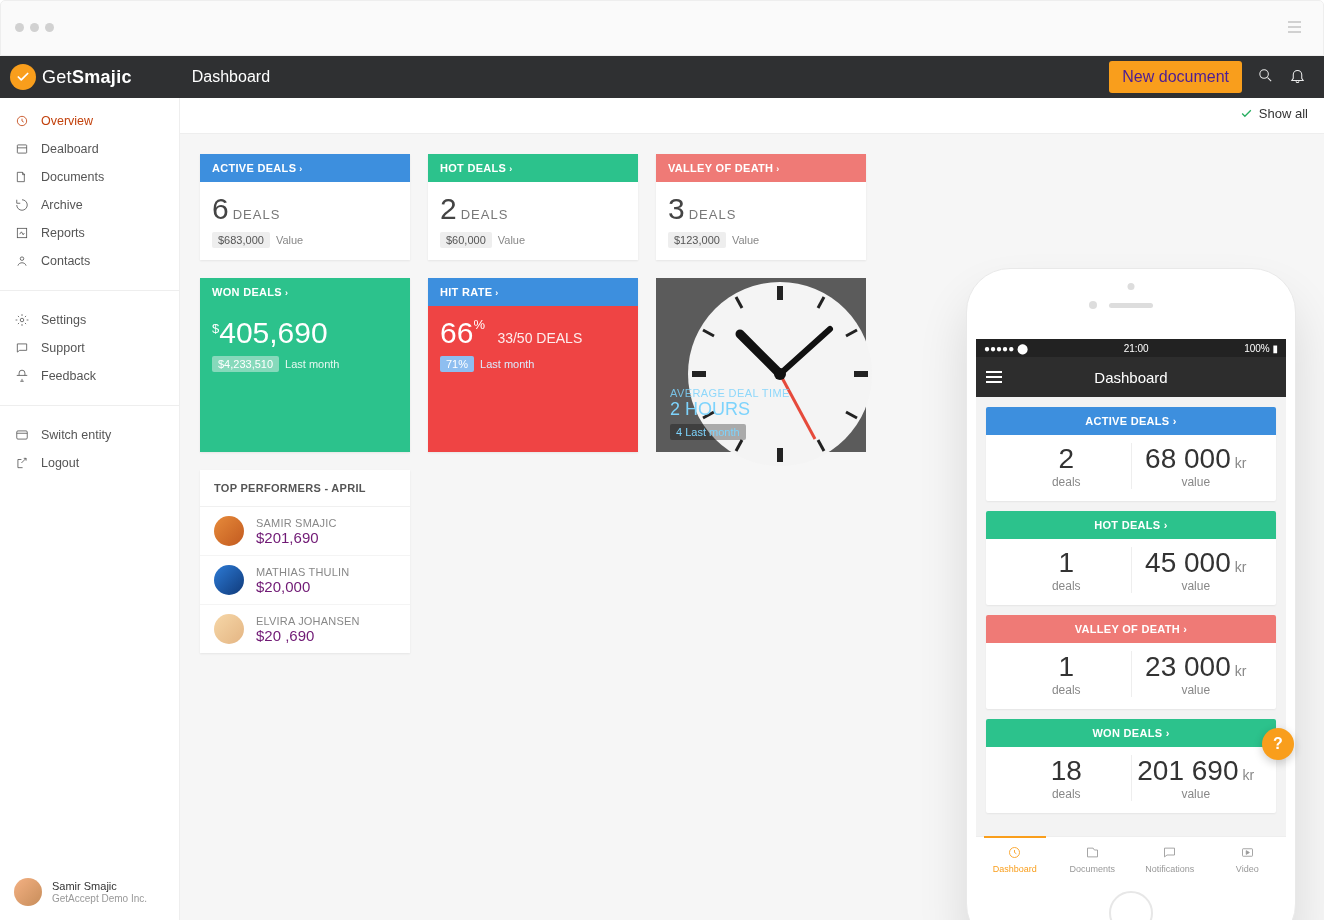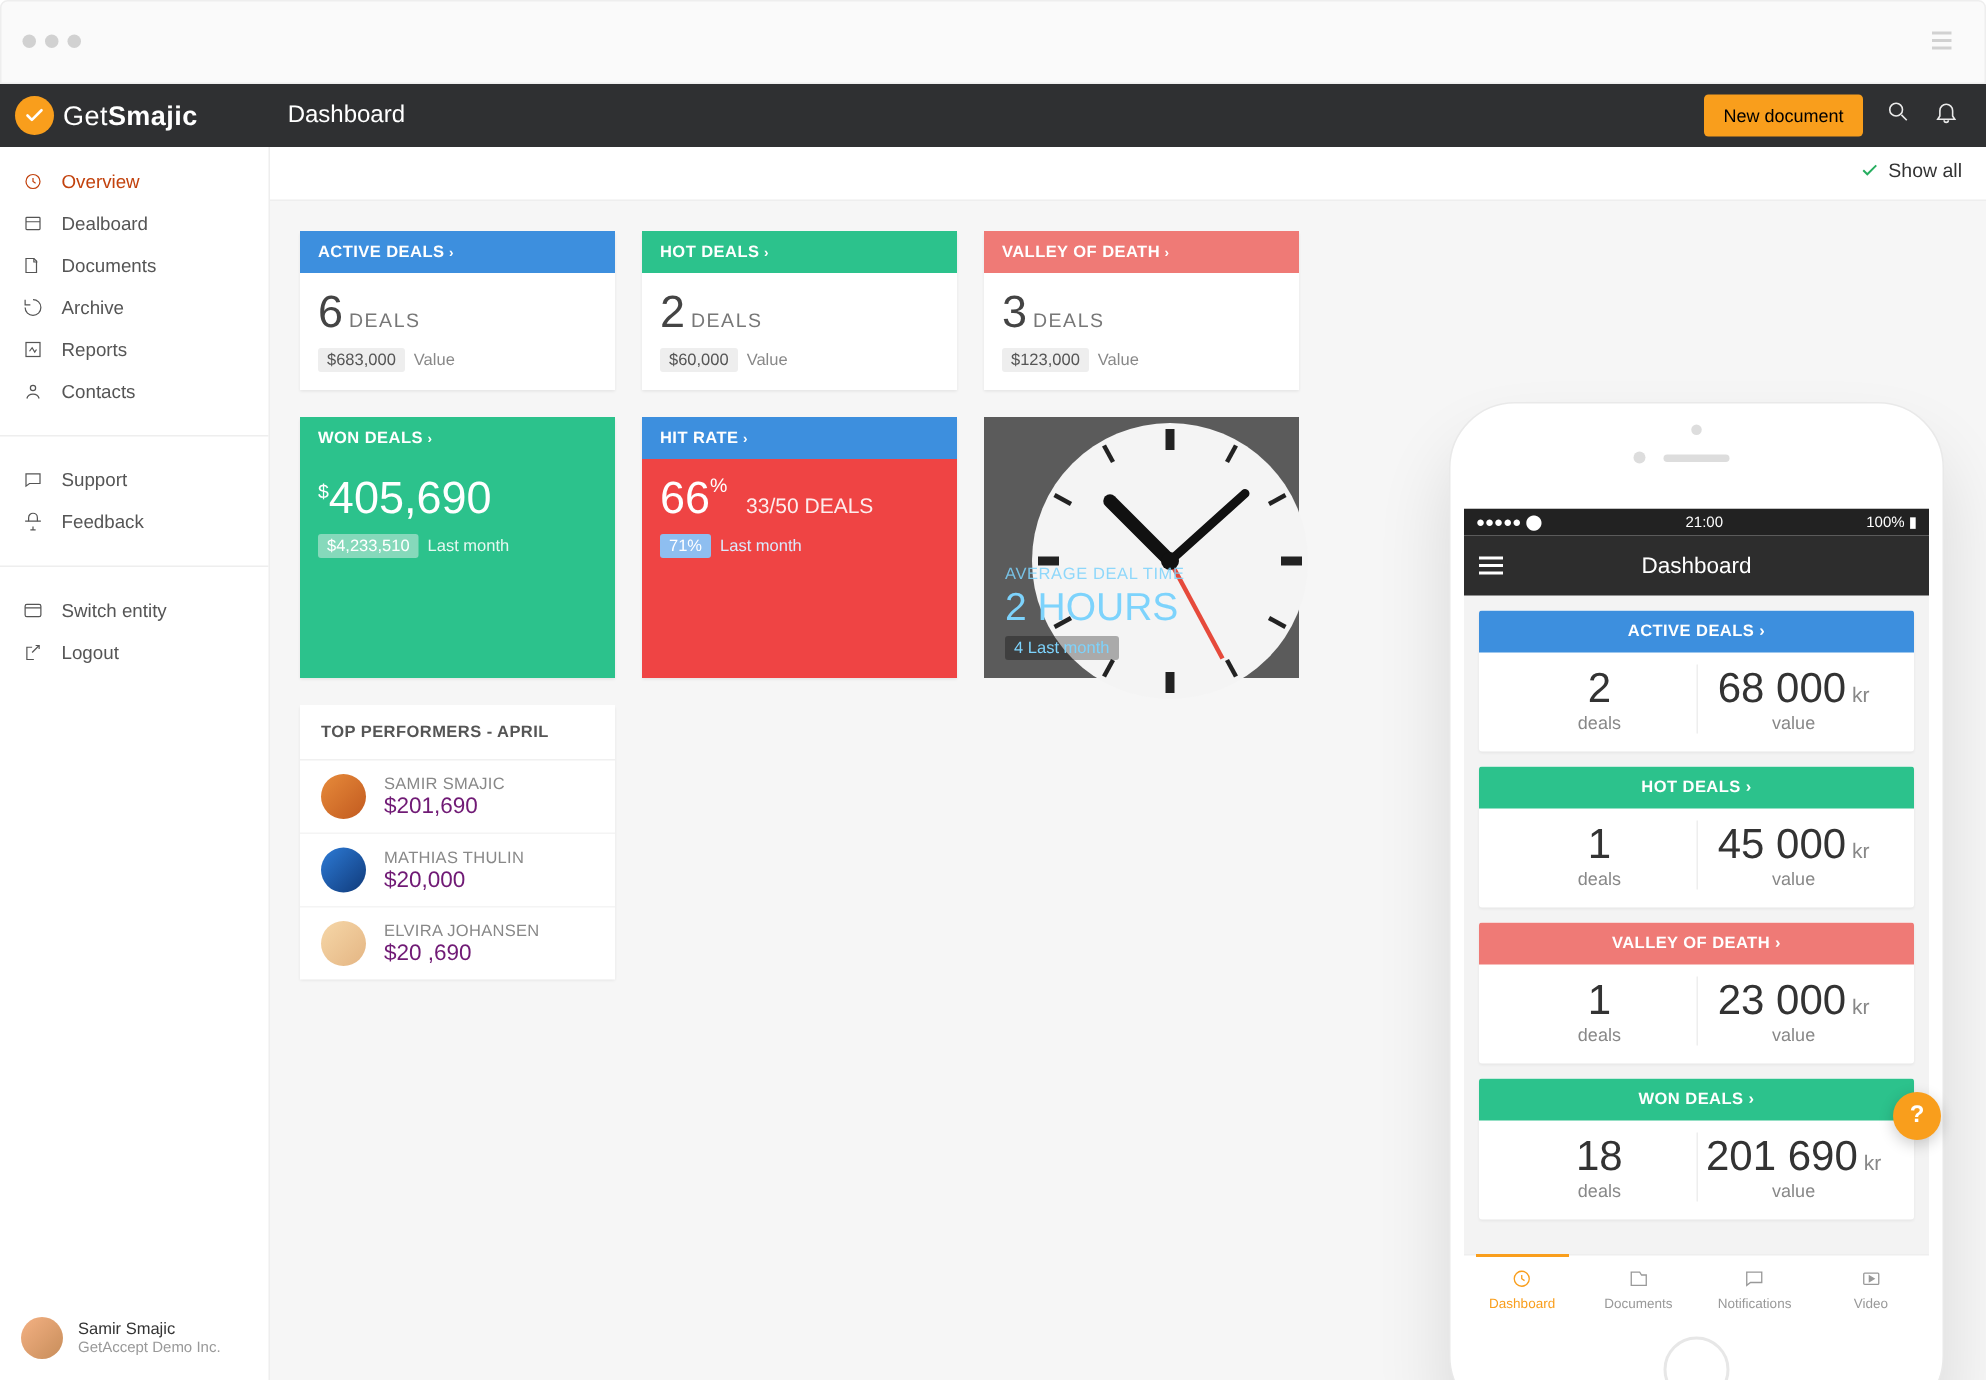--- a/index.html
+++ b/index.html
@@ -15,21 +15,21 @@
 .menu-stripes span{width:13px;height:2px;background:#d1d1d1;display:block}
 
 
 .topbar{height:42px;background:#2f3032;display:flex;align-items:center;color:#fff;padding:0 18px 0 10px}
 .logo-mark{width:26px;height:26px;border-radius:50%;background:#f99e1c;display:flex;align-items:center;justify-content:center;margin-right:6px}
 .logo-mark svg{width:14px;height:14px;fill:#fff}
 .brand{font-size:18px;font-weight:300;letter-spacing:.3px}
 .brand b{font-weight:600}
 .page-title{margin-left:60px;font-size:16px;font-weight:300}
 .topbar-grow{flex:1}
-.btn-newdoc{background:#f99e1c;color:#000000;border:none;border-radius:3px;padding:7px 13px;font-size:12px;font-weight:500;cursor:pointer}
+.btn-newdoc{background:#f99e1c;color:#4c1d95;border:none;border-radius:3px;padding:7px 13px;font-size:16px;font-weight:500;cursor:pointer}
 .top-icon{margin-left:15px;cursor:pointer;opacity:.9}
 .top-icon svg{width:17px;height:17px;fill:none;stroke:#fff;stroke-width:1.5}
 
 
 .app-body{display:flex;height:calc(100% - 98px)}
 .sidebar{width:180px;border-right:1px solid #eee;display:flex;flex-direction:column;font-size:12.5px}
 .side-list{padding:9px 0}
 .side-item{display:flex;align-items:center;padding:7px 14px;color:#555;cursor:pointer;gap:12px}
 .side-item.active{color:#c2410c}
 .side-item .icn{width:15px;display:flex;justify-content:center}
@@ -70,21 +70,21 @@
 .hit .pct{font-size:30px;font-weight:300}
 .hit .pctmark{font-size:13px;vertical-align:14px}
 .hit .ratio{font-size:14px;opacity:.9;margin-left:8px}
 .hit .chip{background:#8ebef0;color:#fff}
 .hit .chip-lbl{color:#dbeafd}
 
 .clock-card{grid-column:3;grid-row:2;background:#5b5b5b;color:#7dd3fc;position:relative;height:174px}
 .clock-svg{position:absolute;right:-14px;top:-4px;width:200px;height:200px}
 .clock-text{position:absolute;left:14px;bottom:12px}
 .clock-text .lbl{font-size:11px;opacity:.85;letter-spacing:.4px}
-.clock-text .val{font-size:26px;font-weight:300}
+.clock-text .val{font-size:18px;font-weight:300}
 .clock-text .mini{display:inline-block;background:rgba(0,0,0,.3);font-size:11px;padding:2px 6px;border-radius:2px;margin-top:4px}
 
 .performers{grid-column:1;grid-row:3;background:#fff;box-shadow:0 1px 2px rgba(0,0,0,.07)}
 .performers .p-hdr{font-size:11px;font-weight:700;color:#555;padding:12px 14px;border-bottom:1px solid #f0f0f0;letter-spacing:.3px}
 .p-row{display:flex;align-items:center;gap:12px;padding:9px 14px;border-bottom:1px solid #f4f4f4}
 .p-row:last-child{border-bottom:none}
 .p-row .av{width:30px;height:30px;border-radius:50%}
 .p-row .nm{font-size:11px;color:#888;letter-spacing:.2px}
 .p-row .amt{font-size:15px;color:#701a75}
 
@@ -214,20 +214,29 @@
               <svg viewBox="0 0 24 24">
                 <circle cx="12" cy="8" r="3"></circle>
                 <path d="M5 20c1-4 5-5 7-5s6 1 7 5"></path>
               </svg>
             </span>
             <span>Contacts</span>
           </div>
         </div>
       <div class="side-sep"></div>
       <div class="side-list" id="side2">
+          <div class="side-item">
+            <span class="icn">
+              <svg viewBox="0 0 24 24">
+                <circle cx="12" cy="12" r="3"></circle>
+                <path d="M12 2v3M12 19v3M4 12H1M23 12h-3M5 5l2 2M17 17l2 2M5 19l2-2M17 7l2-2"></path>
+              </svg>
+            </span>
+            <span>Settings</span>
+          </div>
           <div class="side-item">
             <span class="icn">
               <svg viewBox="0 0 24 24">
                 <path d="M4 5h16v11H8l-4 3z"></path>
               </svg>
             </span>
             <span>Support</span>
           </div>
           <div class="side-item">
             <span class="icn">

